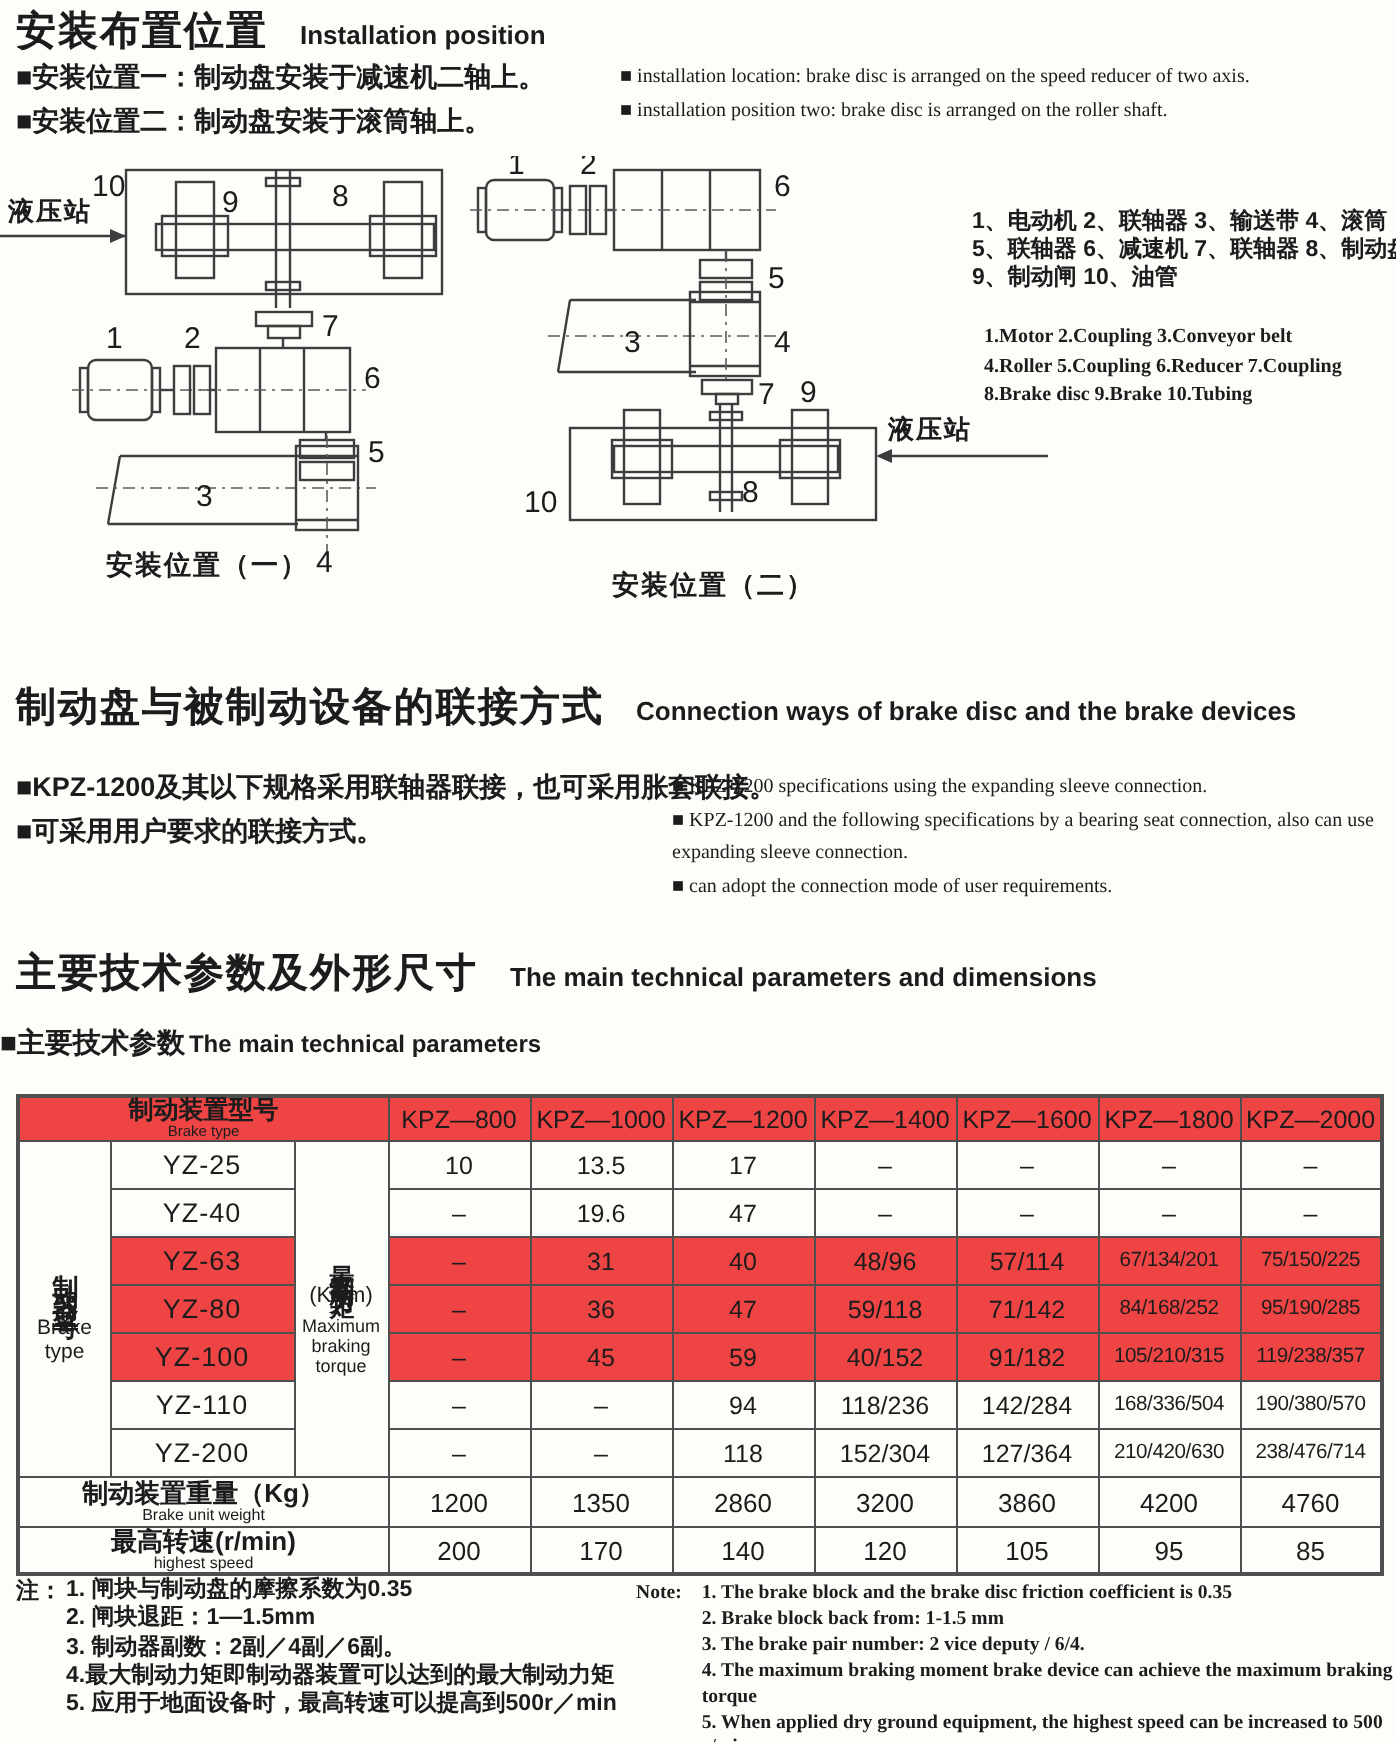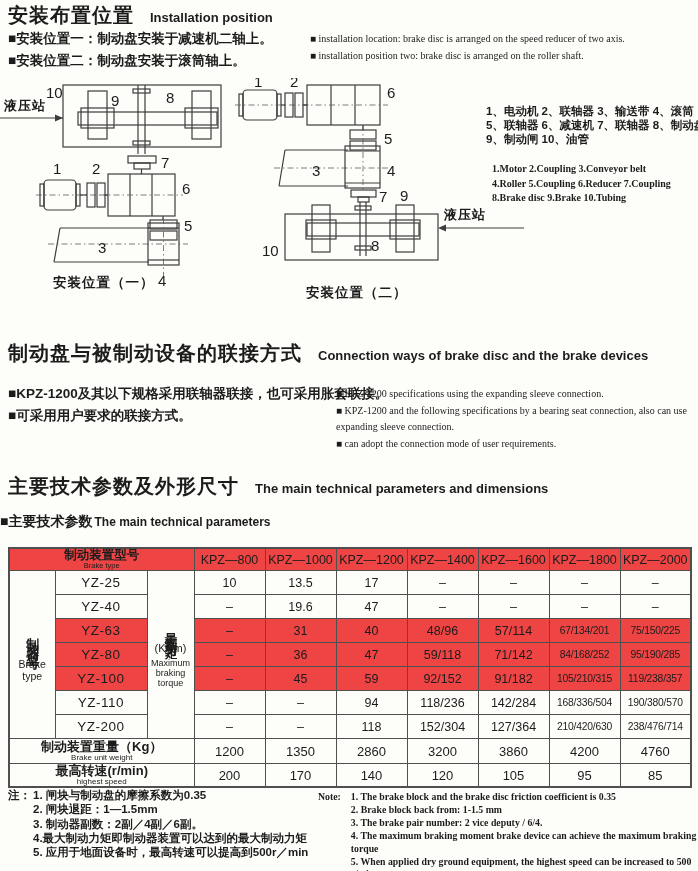--- a/index.html
+++ b/index.html
@@ -350,21 +350,21 @@
       <td class="val shade">59/118</td>
       <td class="val shade">71/142</td>
       <td class="val sm shade">84/168/252</td>
       <td class="val sm shade">95/190/285</td>
     </tr>
     <tr>
       <td class="model shade">YZ-100</td>
       <td class="val shade">–</td>
       <td class="val shade">45</td>
       <td class="val shade">59</td>
-      <td class="val shade">92/152</td>
+      <td class="val shade">40/152</td>
       <td class="val shade">91/182</td>
       <td class="val sm shade">105/210/315</td>
       <td class="val sm shade">119/238/357</td>
     </tr>
     <tr>
       <td class="model">YZ-110</td>
       <td class="val">–</td>
       <td class="val">–</td>
       <td class="val">94</td>
       <td class="val">118/236</td>

